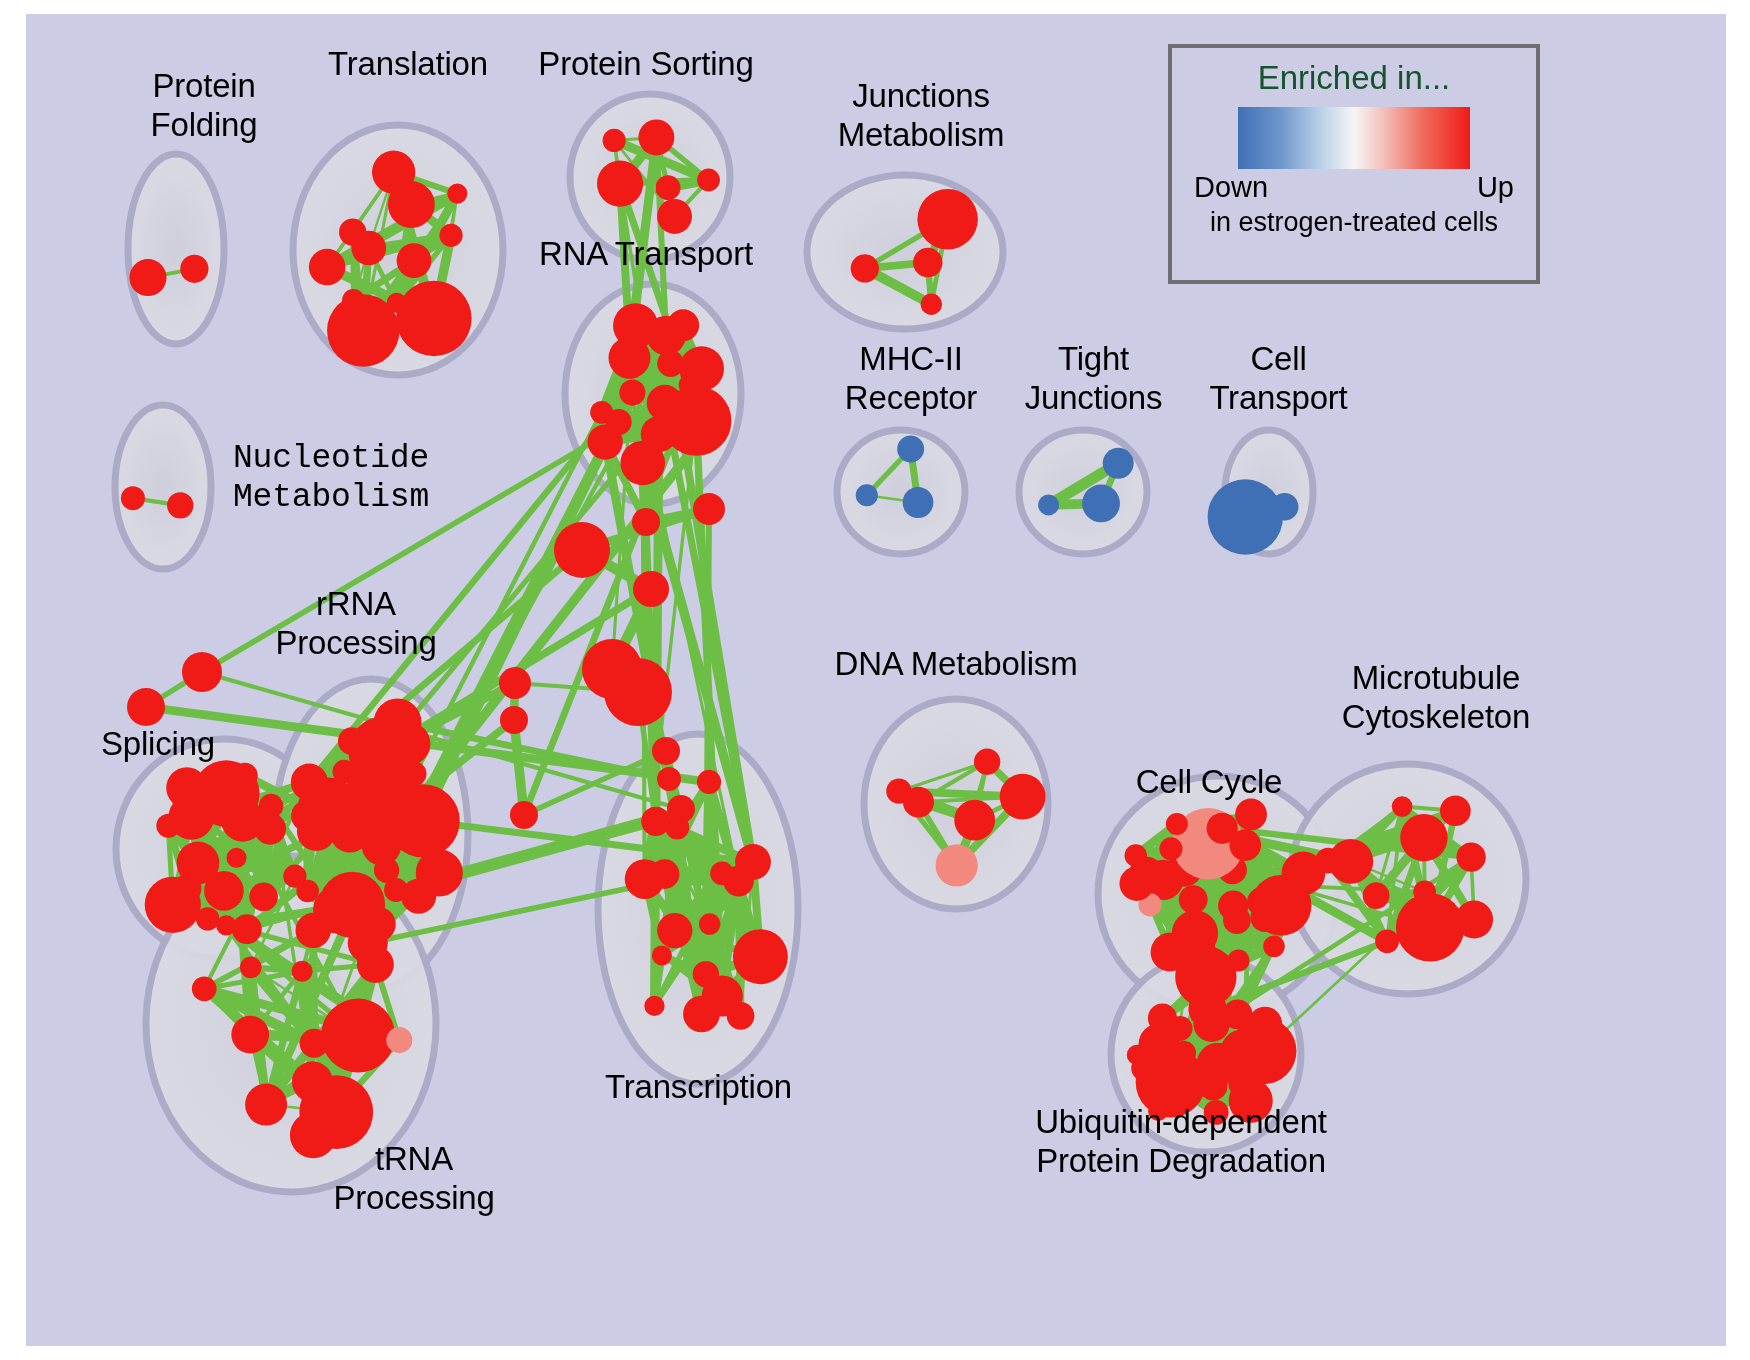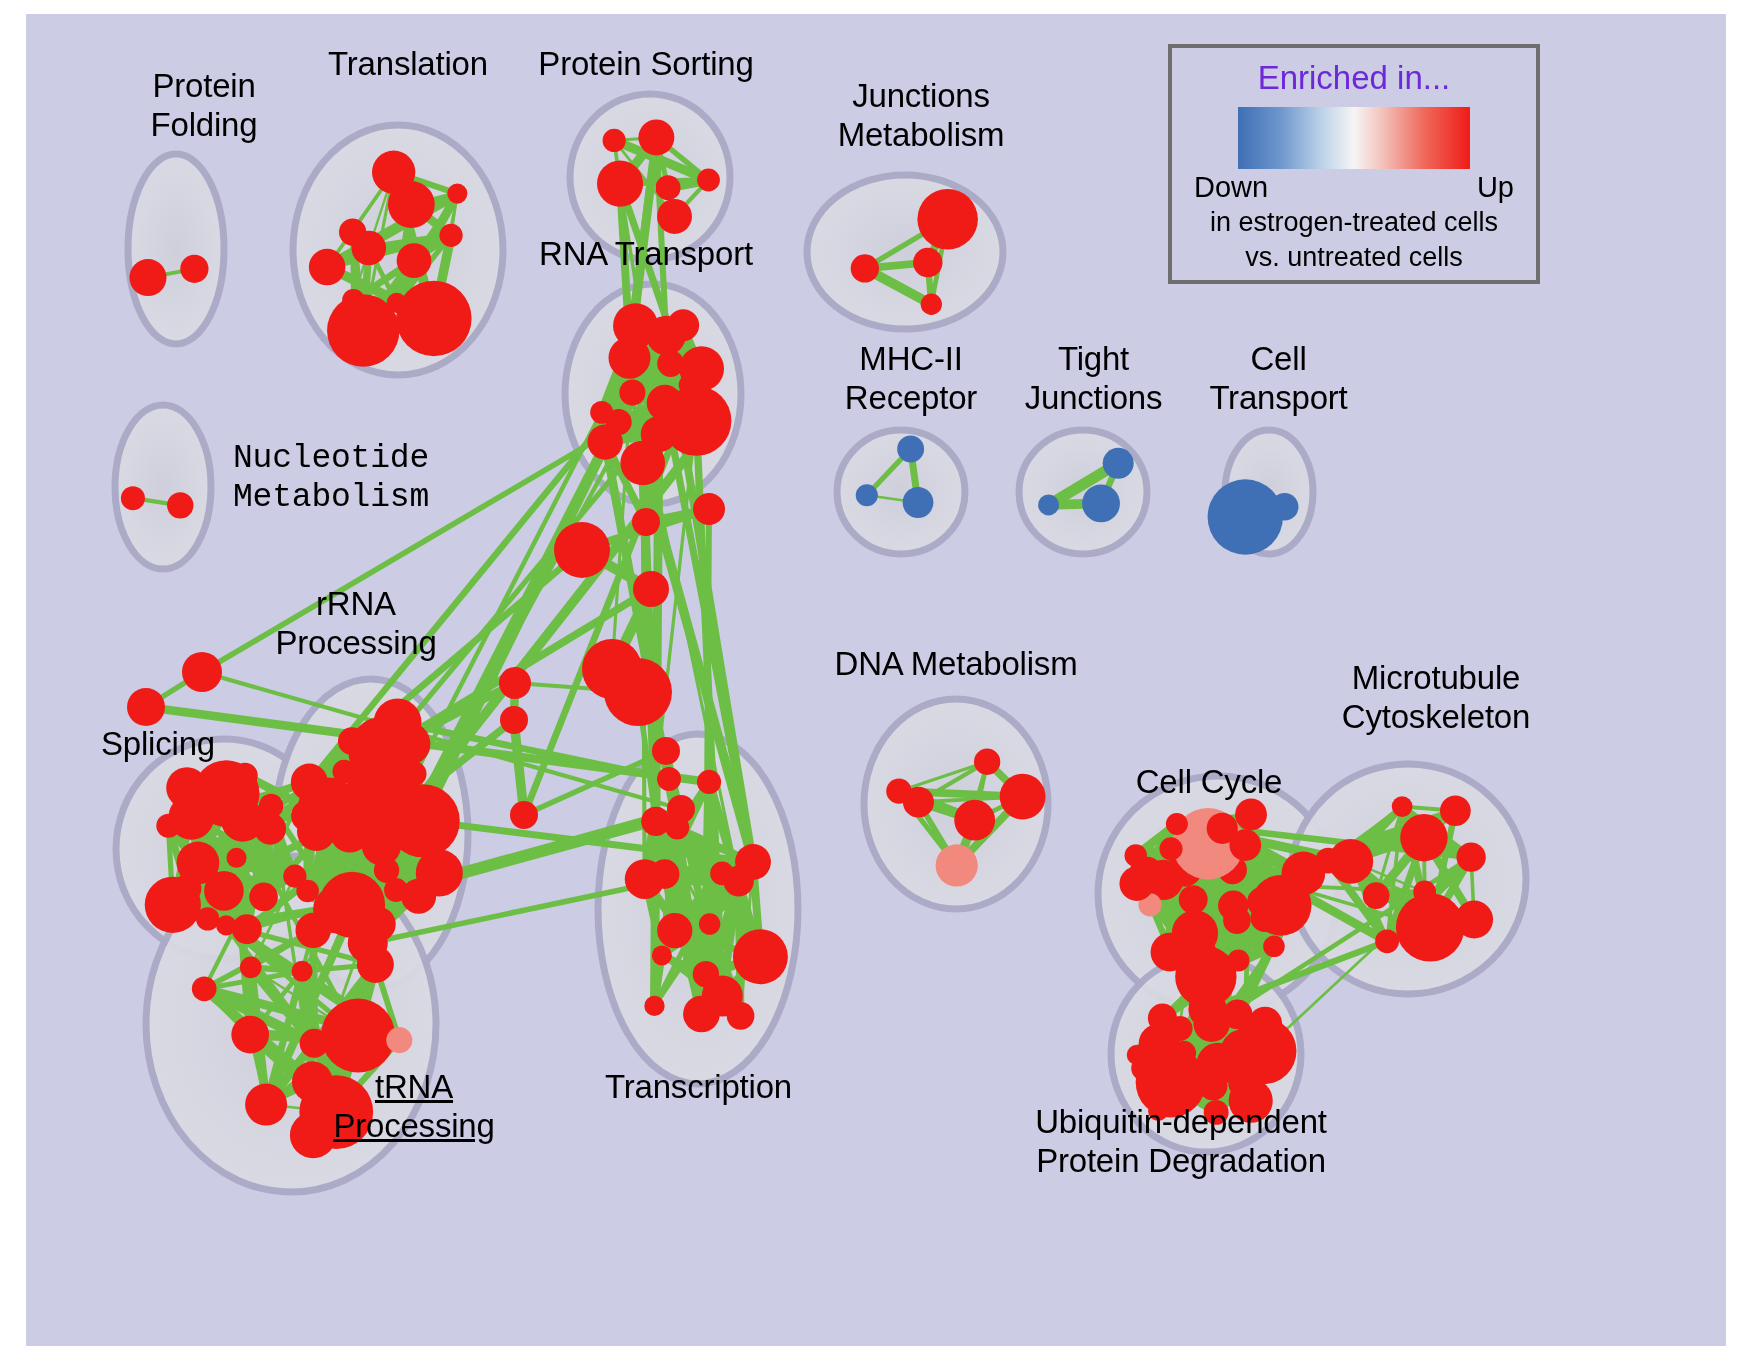--- a/index.html
+++ b/index.html
@@ -20,21 +20,21 @@
   }
   #legend{
     position:absolute;
     box-sizing:border-box;
     background:#ccccE4;
     border:4px solid #6e6e6e;
   }
   #legend .legend-title{
     text-align:center;
     font-size:33px;
-    color:#6d28d9;
+    color:#14532d;
     margin-top:11px;
   }
   #legend .bar{
     height:62px;
     margin:10px auto 0 auto;
     width:232px;
     background:linear-gradient(to right,#3f6fb5 0%,#6d96cc 18%,#bcd2e8 36%,#f6f5f5 50%,#f3c3bd 62%,#ef6a5c 80%,#f01b17 100%);
   }
   #legend .ends{
     display:flex;justify-content:space-between;
@@ -1312,30 +1312,29 @@
         <div class="cluster-label" style="left: 1160px; top: 325px; width: 185px;">Cell
 Transport</div>
         <div class="cluster-label" style="left: 230px; top: 570px; width: 200px;">rRNA
 Processing</div>
         <div class="cluster-label" style="left: 52px; top: 710px; width: 160px;">Splicing</div>
         <div class="cluster-label" style="left: 795px; top: 630px; width: 270px;">DNA Metabolism</div>
         <div class="cluster-label" style="left: 1290px; top: 644px; width: 240px; text-align: center;">Microtubule
 Cytoskeleton</div>
         <div class="cluster-label" style="left: 1088px; top: 748px; width: 190px;">Cell Cycle</div>
         <div class="cluster-label" style="left: 555px; top: 1053px; width: 235px;">Transcription</div>
-        <div class="cluster-label" style="left: 288px; top: 1053px; width: 200px; text-decoration: underline;">tRNA
+        <div class="cluster-label" style="left: 288px; top: 1125px; width: 200px;">tRNA
 Processing</div>
         <div class="cluster-label" style="left: 975px; top: 1088px; width: 360px;">Ubiquitin-dependent
 Protein Degradation</div>
       </div>
 
     <div id="legend" style="left: 1142px; top: 30px; width: 372px; height: 240px;">
       <div class="legend-title">Enriched in...</div>
       <div class="bar"></div>
       <div class="ends">
         <span>Down</span>
         <span>Up</span>
       </div>
       <div class="sub">in estrogen-treated cells</div>
-      <div class="sub">vs. untreated cells</div>
     </div>
   </div>
 </div>
 
 </body></html>

